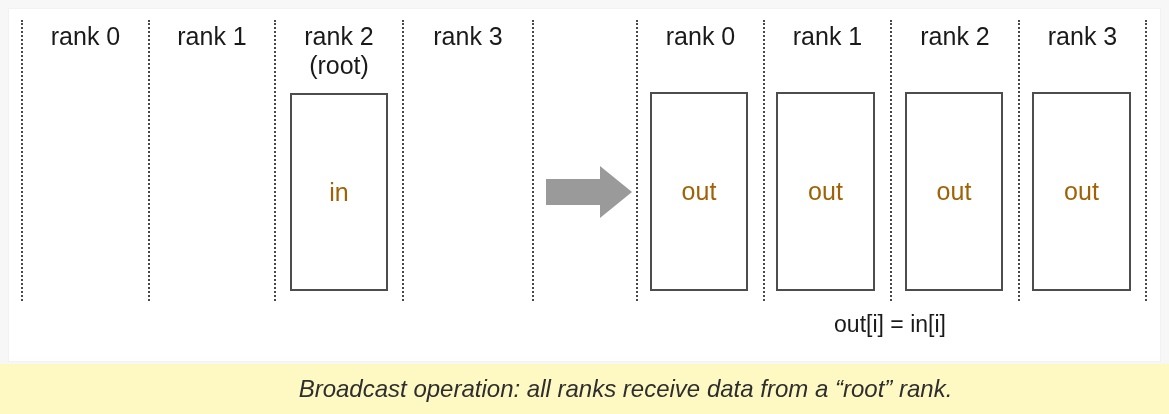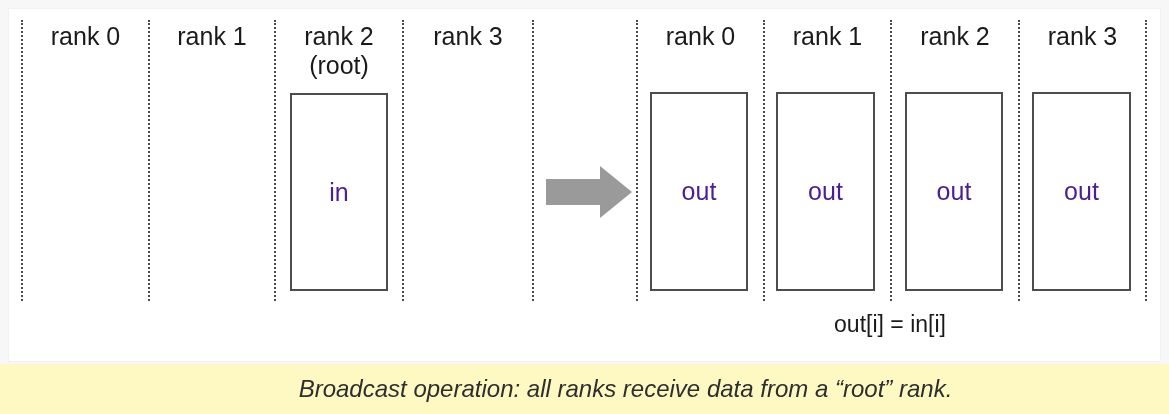--- a/index.html
+++ b/index.html
@@ -57,21 +57,21 @@
   
   .buffer-box {
     position: absolute;
     background: #ffffff;
     border: 2px solid #4d4d4d;
     box-sizing: border-box;
     display: flex;
     align-items: center;
     justify-content: center;
     font-size: 25px;
-    color: #4c1d95;
+    color: #a16207;
   }
 
   
   #arrow-wrap {
     position: absolute;
     left: 546px;
     top: 166px;
     width: 86px;
     height: 52px;
   }

